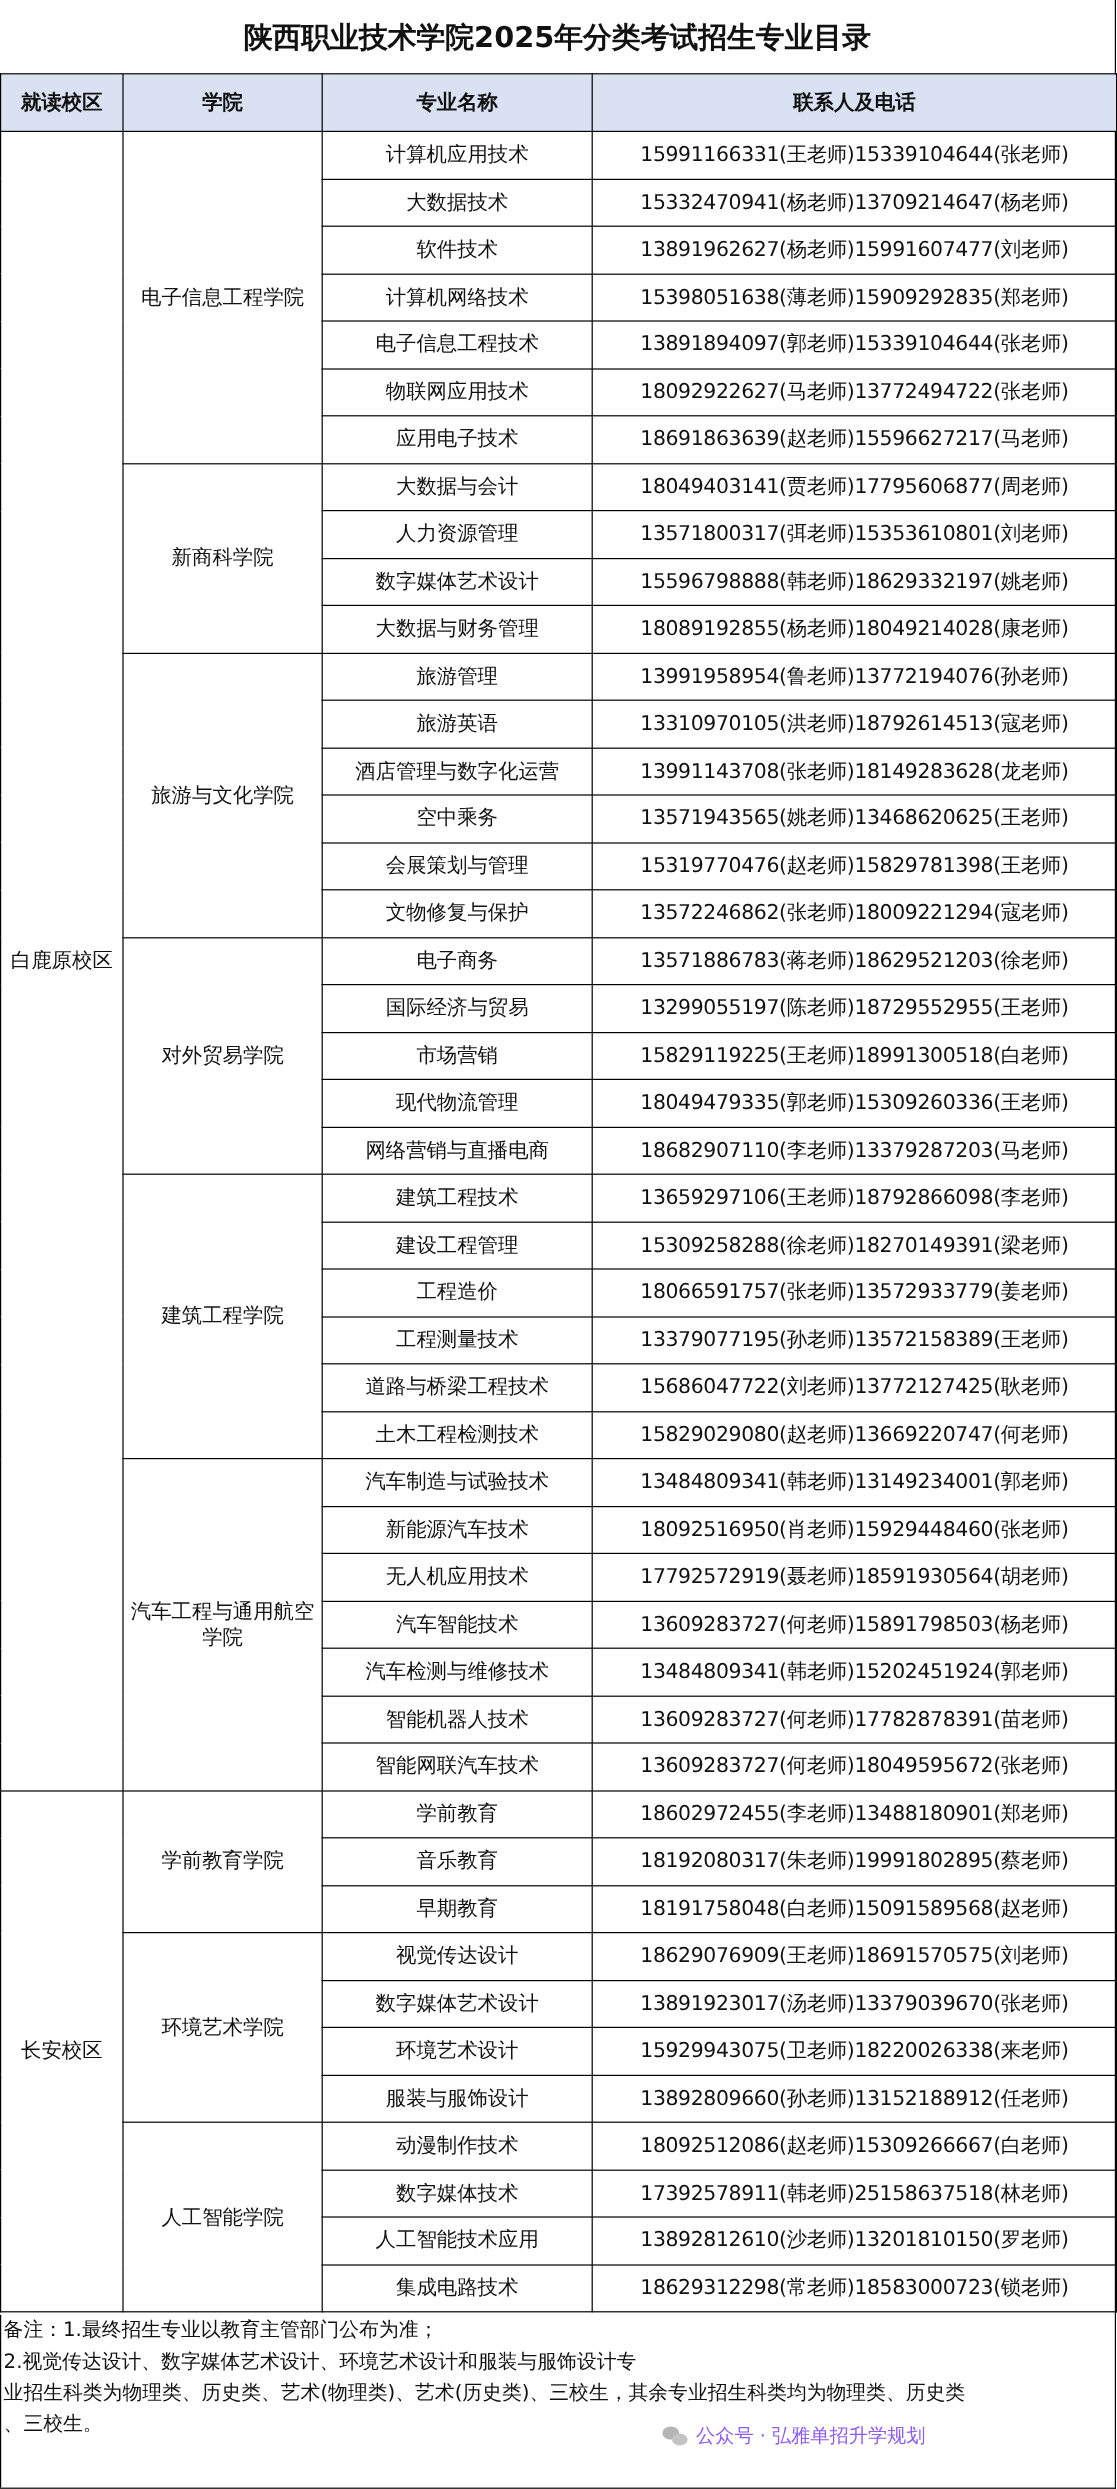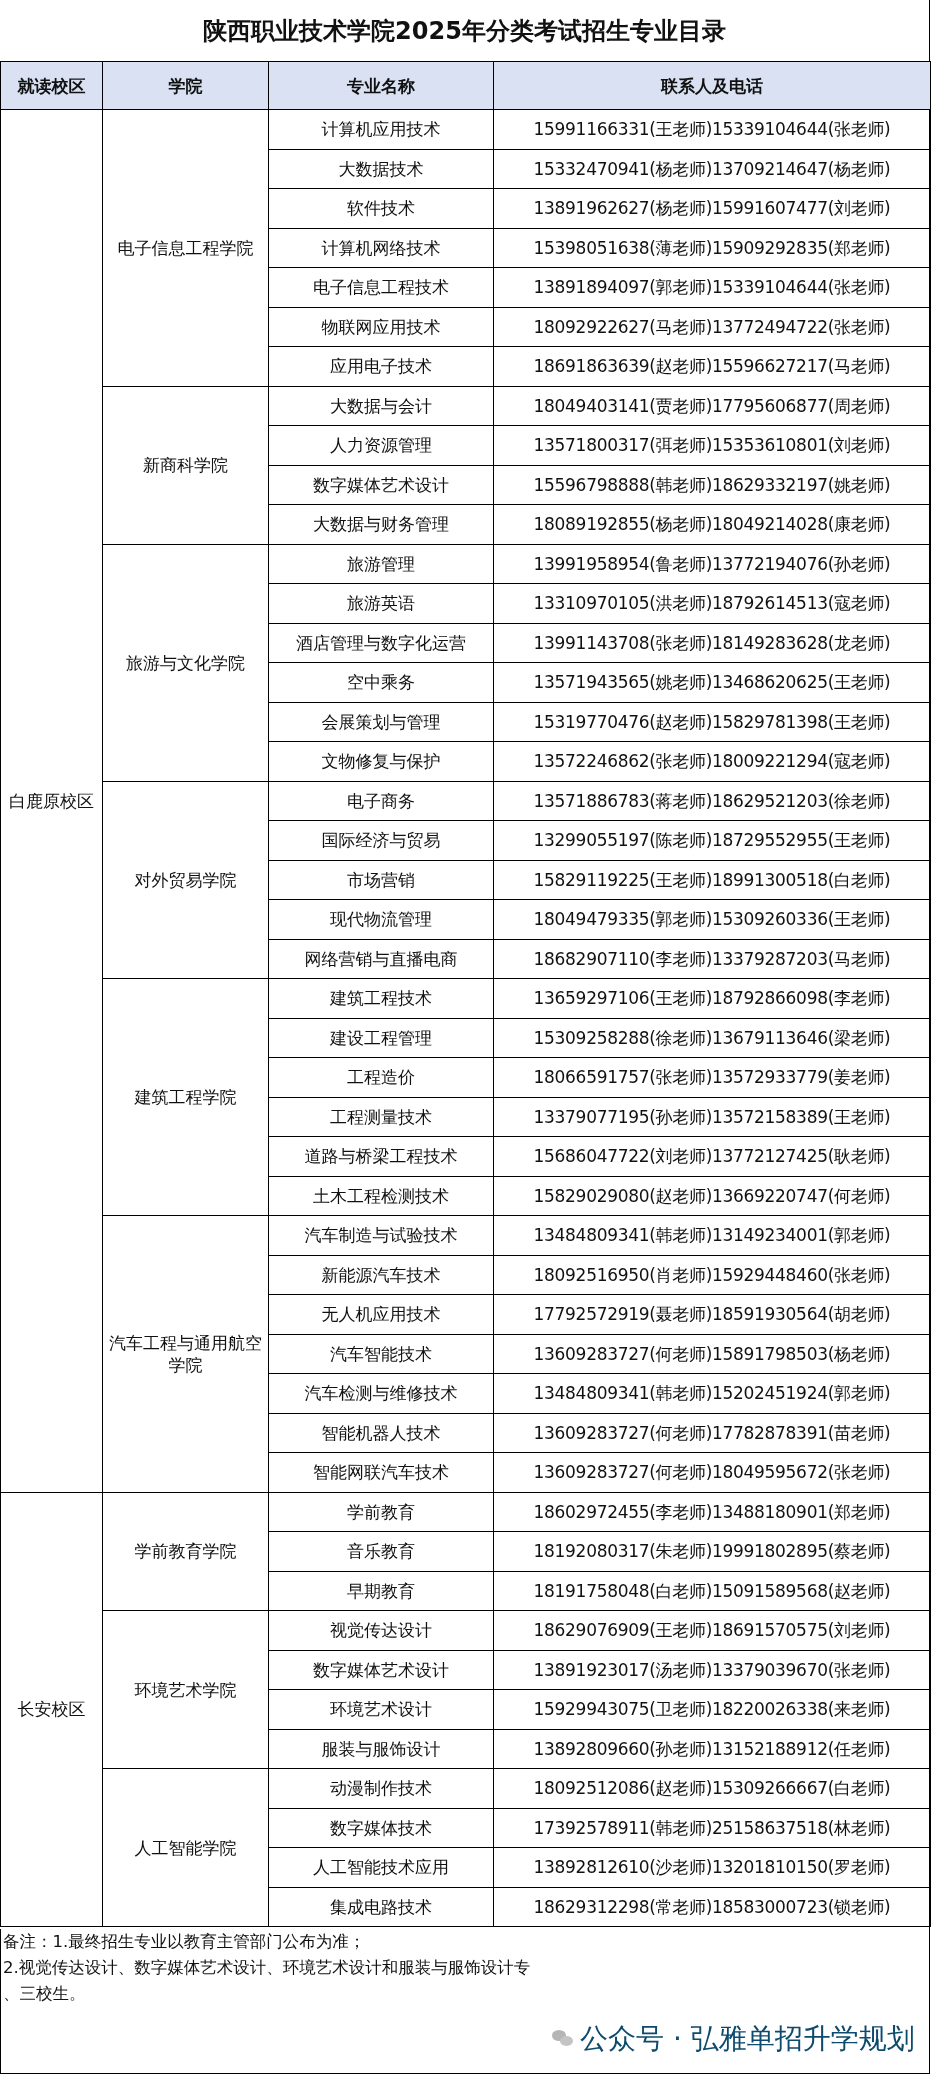--- a/index.html
+++ b/index.html
@@ -15,21 +15,21 @@
     table.grid th, table.grid td { border: 1.5px solid #000; padding: 0; text-align: center;
                  vertical-align: middle; font-size: 17px; line-height: 22px; }
     table.grid th { background: #d9e1f2; height: 47px; font-weight: bold; font-size: 17px; }
     table.grid td { height: 38.5px; }
     td.campus { font-size: 18px; line-height: 30px; padding: 0 6px; }
     td.college { font-size: 17px; line-height: 29px; padding: 0 6px; }
     td.phone { letter-spacing: -0.3px; font-size: 16.5px; }
     .notes { position: absolute; left: 0; top: 1929px; width: 925px; padding: 0 2px;
              font-size: 16.5px; line-height: 26px; border-left: 1.5px solid #000; height: 144px; }
     .notes div { white-space: nowrap; }
-    .watermark { position: absolute; left: 552px; top: 2020px; font-size: 28px; color: #0c4a6e;
+    .watermark { position: absolute; left: 552px; top: 2020px; font-size: 16px; color: #8b5cf6;
                  display: flex; align-items: center; gap: 6px; }
     .wm-icon { width: 22px; height: 18px; position: relative; }
     .wm-icon:before, .wm-icon:after { content: ""; position: absolute; border-radius: 50%; background: #b5b5b5; }
     .wm-icon:before { left: 0; top: 0; width: 14px; height: 11px; }
     .wm-icon:after { left: 8px; top: 6px; width: 13px; height: 10px; background: #c4c4c4; }
   </style>
 </head>
 <body>
 
 <div class="page">
@@ -144,21 +144,21 @@
           <td>网络营销与直播电商</td>
           <td class="phone">18682907110(李老师)13379287203(马老师)</td>
         </tr>
         <tr>
           <td class="college" rowspan="6">建筑工程学院</td>
           <td>建筑工程技术</td>
           <td class="phone">13659297106(王老师)18792866098(李老师)</td>
         </tr>
         <tr>
           <td>建设工程管理</td>
-          <td class="phone">15309258288(徐老师)13679113646(梁老师)</td>
+          <td class="phone">15309258288(徐老师)18270149391(梁老师)</td>
         </tr>
         <tr>
           <td>工程造价</td>
           <td class="phone">18066591757(张老师)13572933779(姜老师)</td>
         </tr>
         <tr>
           <td>工程测量技术</td>
           <td class="phone">13379077195(孙老师)13572158389(王老师)</td>
         </tr>
         <tr>
@@ -245,20 +245,21 @@
         <tr>
           <td>集成电路技术</td>
           <td class="phone">18629312298(常老师)18583000723(锁老师)</td>
         </tr>
       </tbody>
   </table>
 
   <div class="notes">
     <div>备注：1.最终招生专业以教育主管部门公布为准；</div>
     <div>2.视觉传达设计、数字媒体艺术设计、环境艺术设计和服装与服饰设计专</div>
+    <div>业招生科类为物理类、历史类、艺术(物理类)、艺术(历史类)、三校生，其余专业招生科类均为物理类、历史类</div>
     <div>、三校生。</div>
   </div>
 
   <div class="watermark">
     <span class="wm-icon"></span>
     <span>公众号 · 弘雅单招升学规划</span>
   </div>
 </div>
 
 </body></html>

